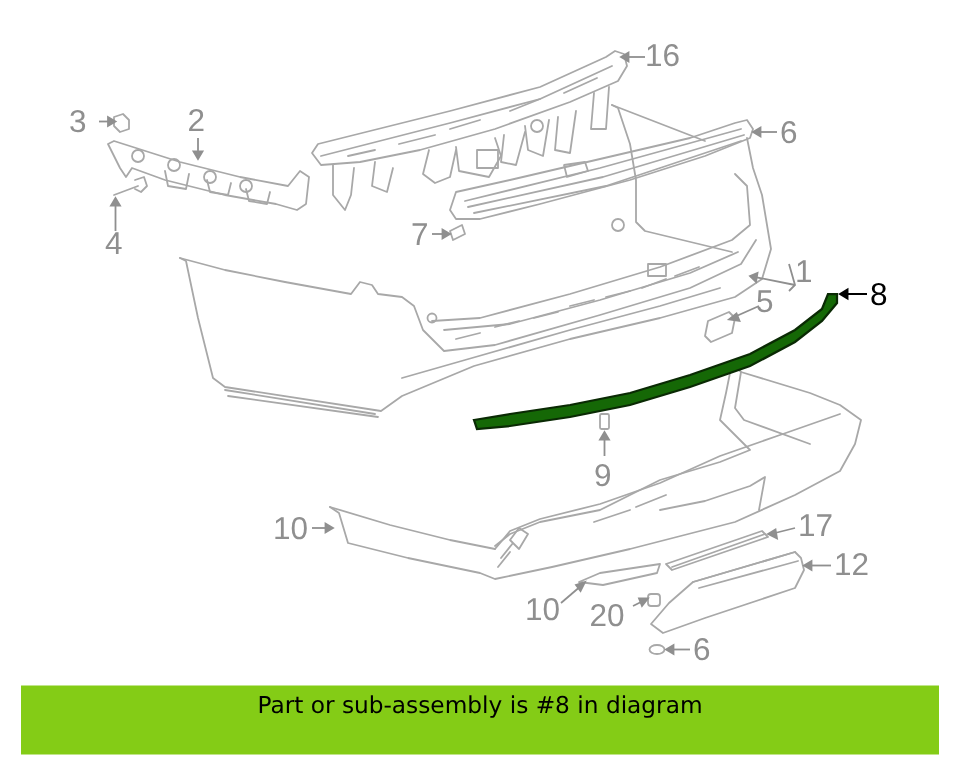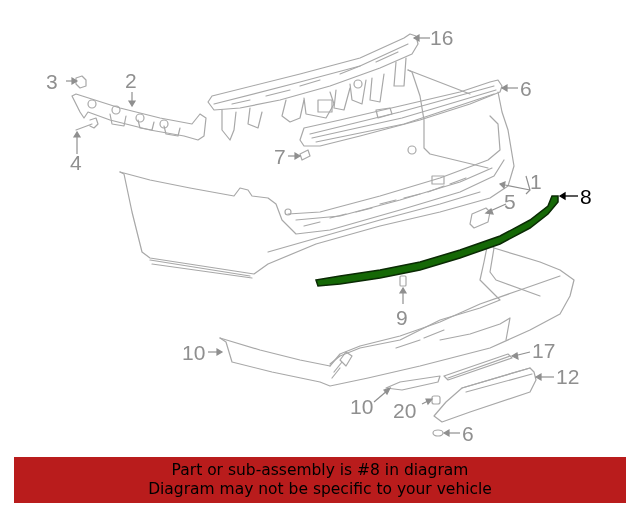--- a/index.html
+++ b/index.html
@@ -1,20 +1,20 @@
 <!DOCTYPE html>
 <html><head>
   <meta charset="utf-8">
   <style>
     html, body { margin: 0; padding: 0; background: #ffffff; }
     body { width: 640px; height: 512px; position: relative; overflow: hidden; font-family: "DejaVu Sans", sans-serif; }
     #diagram { position: absolute; left: 0; top: 0; width: 640px; height: 452px; }
     .callout { position: absolute; font-family: Liberation Sans, sans-serif; font-size: 21px; color: #8f8f8f; line-height: 1; white-space: nowrap; }
     .callout.active { color: #000000; }
-    #banner { position: absolute; left: 14px; top: 457px; width: 612px; height: 46px; background: #b91c1c; color: #000000; text-align: center; font-family: "DejaVu Sans", sans-serif; font-size: 15.5px; line-height: 19px; padding-top: 4px; box-sizing: border-box; }
+    #banner { position: absolute; left: 14px; top: 457px; width: 612px; height: 46px; background: #84cc16; color: #000000; text-align: center; font-family: "DejaVu Sans", sans-serif; font-size: 15.5px; line-height: 19px; padding-top: 4px; box-sizing: border-box; }
     #banner div { white-space: nowrap; }
   </style>
 </head>
 <body>
 
 <svg id="diagram" viewBox="0 0 640 452" xmlns="http://www.w3.org/2000/svg">
   <g fill="none" stroke="#a8a8a8" stroke-width="1.2" stroke-linejoin="round" stroke-linecap="round">
 
     <g>
       <path d="M208,102 L212,96 L300,74 L360,58 L404,38 L410,34 L416,36 L418,44 L412,54 L380,68 L330,86 L280,100 L240,108 L214,110 Z"></path>
@@ -172,14 +172,13 @@
 <span class="callout" style="left:396px;top:307px;">9</span>
 <span class="callout" style="left:182px;top:342px;">10</span>
 <span class="callout" style="left:532px;top:340px;">17</span>
 <span class="callout" style="left:556px;top:366px;">12</span>
 <span class="callout" style="left:350px;top:396px;">10</span>
 <span class="callout" style="left:393px;top:400px;">20</span>
 <span class="callout" style="left:462px;top:423px;">6</span>
 
 <div id="banner">
   <div>Part or sub-assembly is #8 in diagram</div>
-  <div>Diagram may not be specific to your vehicle</div>
 </div>
 
 </body></html>

